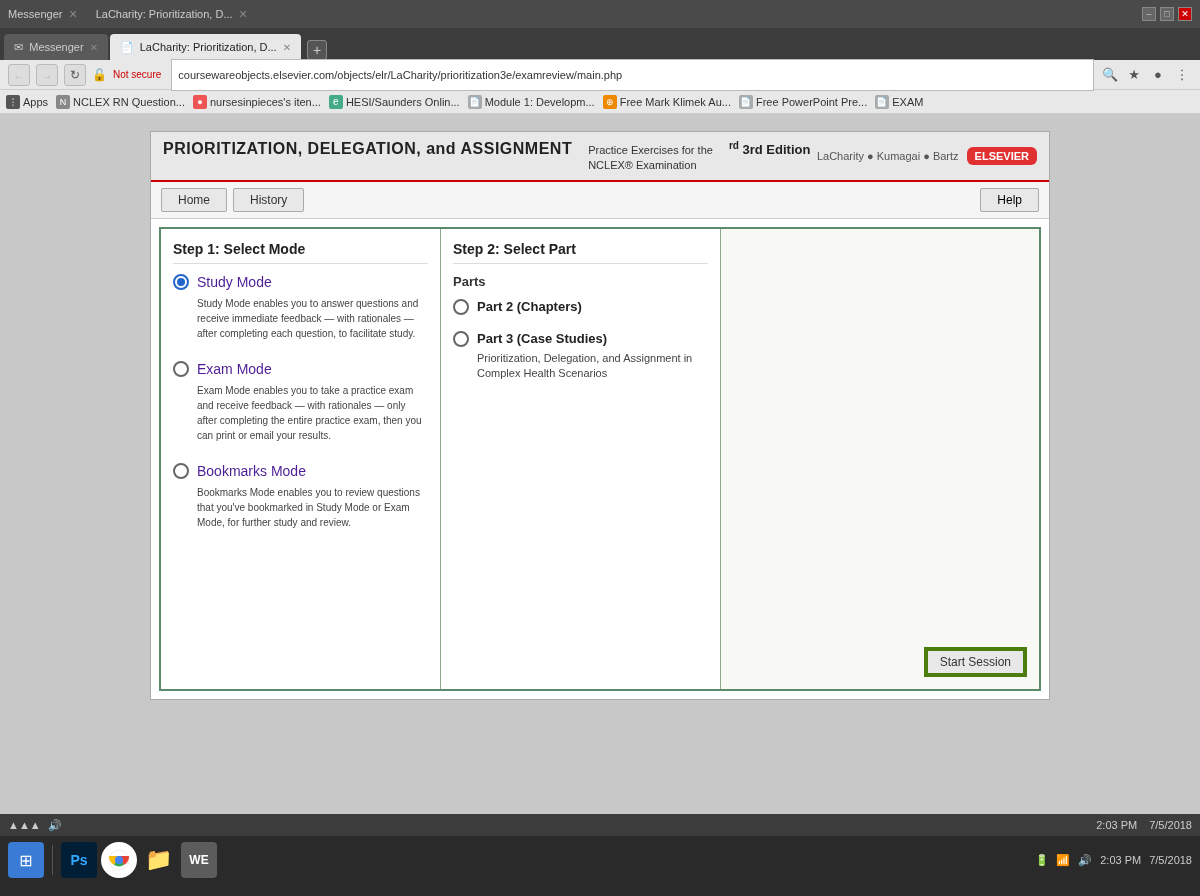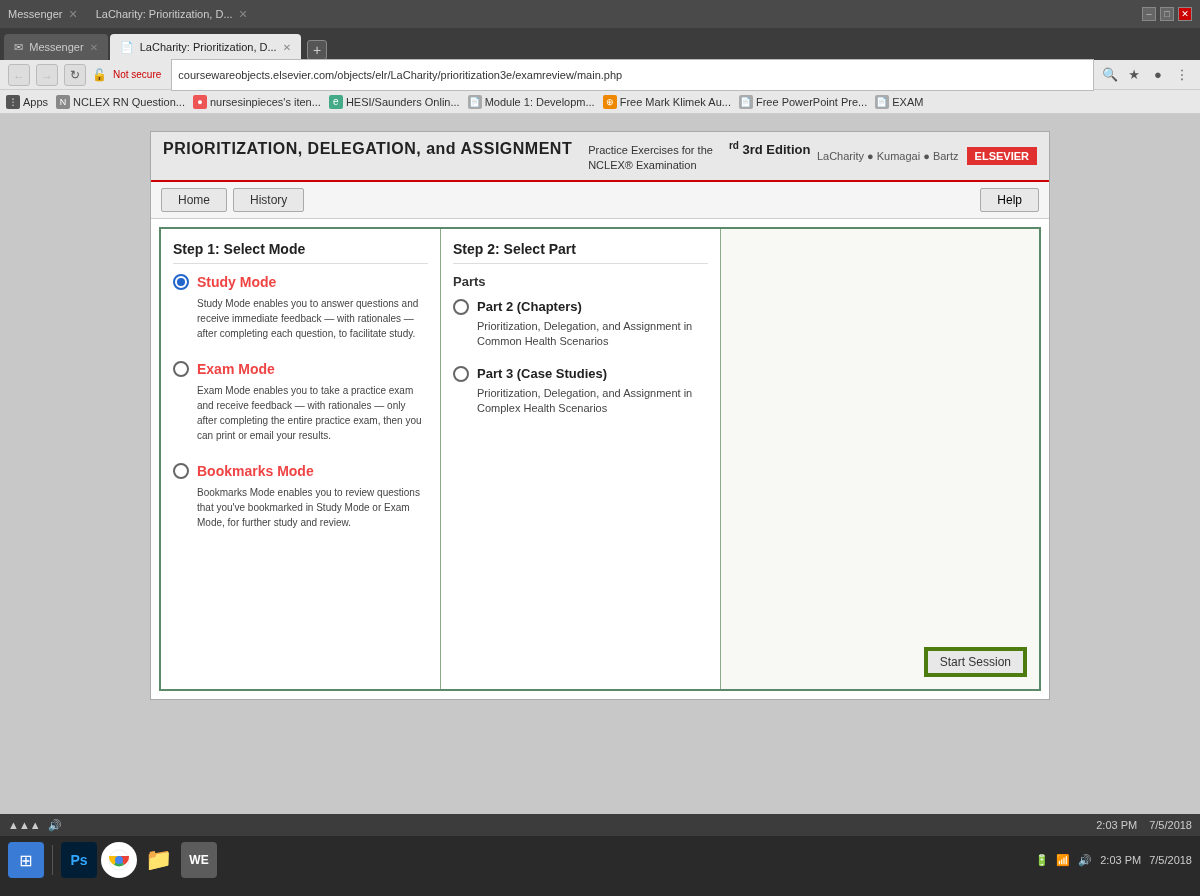--- a/index.html
+++ b/index.html
@@ -210,21 +210,21 @@
       font-size: 11px;
       color: #555;
     }
 
     .elsevier-btn {
       background: #e03030;
       color: white;
       padding: 3px 8px;
       font-size: 11px;
       font-weight: bold;
-      border-radius: 0;
+      border-radius: 6px;
     }
 
     
     .app-nav {
       padding: 6px 10px;
       display: flex;
       align-items: center;
       justify-content: space-between;
       background: #f5f5f5;
       border-bottom: 1px solid #ccc;
@@ -291,22 +291,22 @@
 
     .mode-label {
       display: flex;
       align-items: center;
       gap: 8px;
       margin-bottom: 6px;
     }
 
     .mode-title {
       font-size: 14px;
-      font-weight: bold;
-      color: #ef4444;
+      font-weight: normal;
+      color: #4c1d95;
     }
 
     .mode-desc {
       font-size: 10px;
       color: #444;
       line-height: 1.5;
       margin-left: 24px;
     }
 
     .radio-circle {
@@ -580,21 +580,20 @@
         <div class="grid-col">
           <div class="col-header">Step 2: Select Part</div>
           <div class="parts-section">
             <div class="parts-title">Parts</div>
 
             <div class="part-option">
               <div class="part-label">
                 <div class="radio-circle"></div>
                 <span class="part-title">Part 2 (Chapters)</span>
               </div>
-              <div class="part-desc">Prioritization, Delegation, and Assignment in Common Health Scenarios</div>
             </div>
 
             <div class="part-option">
               <div class="part-label">
                 <div class="radio-circle"></div>
                 <span class="part-title">Part 3 (Case Studies)</span>
               </div>
               <div class="part-desc">Prioritization, Delegation, and Assignment in Complex Health Scenarios</div>
             </div>
           </div>

